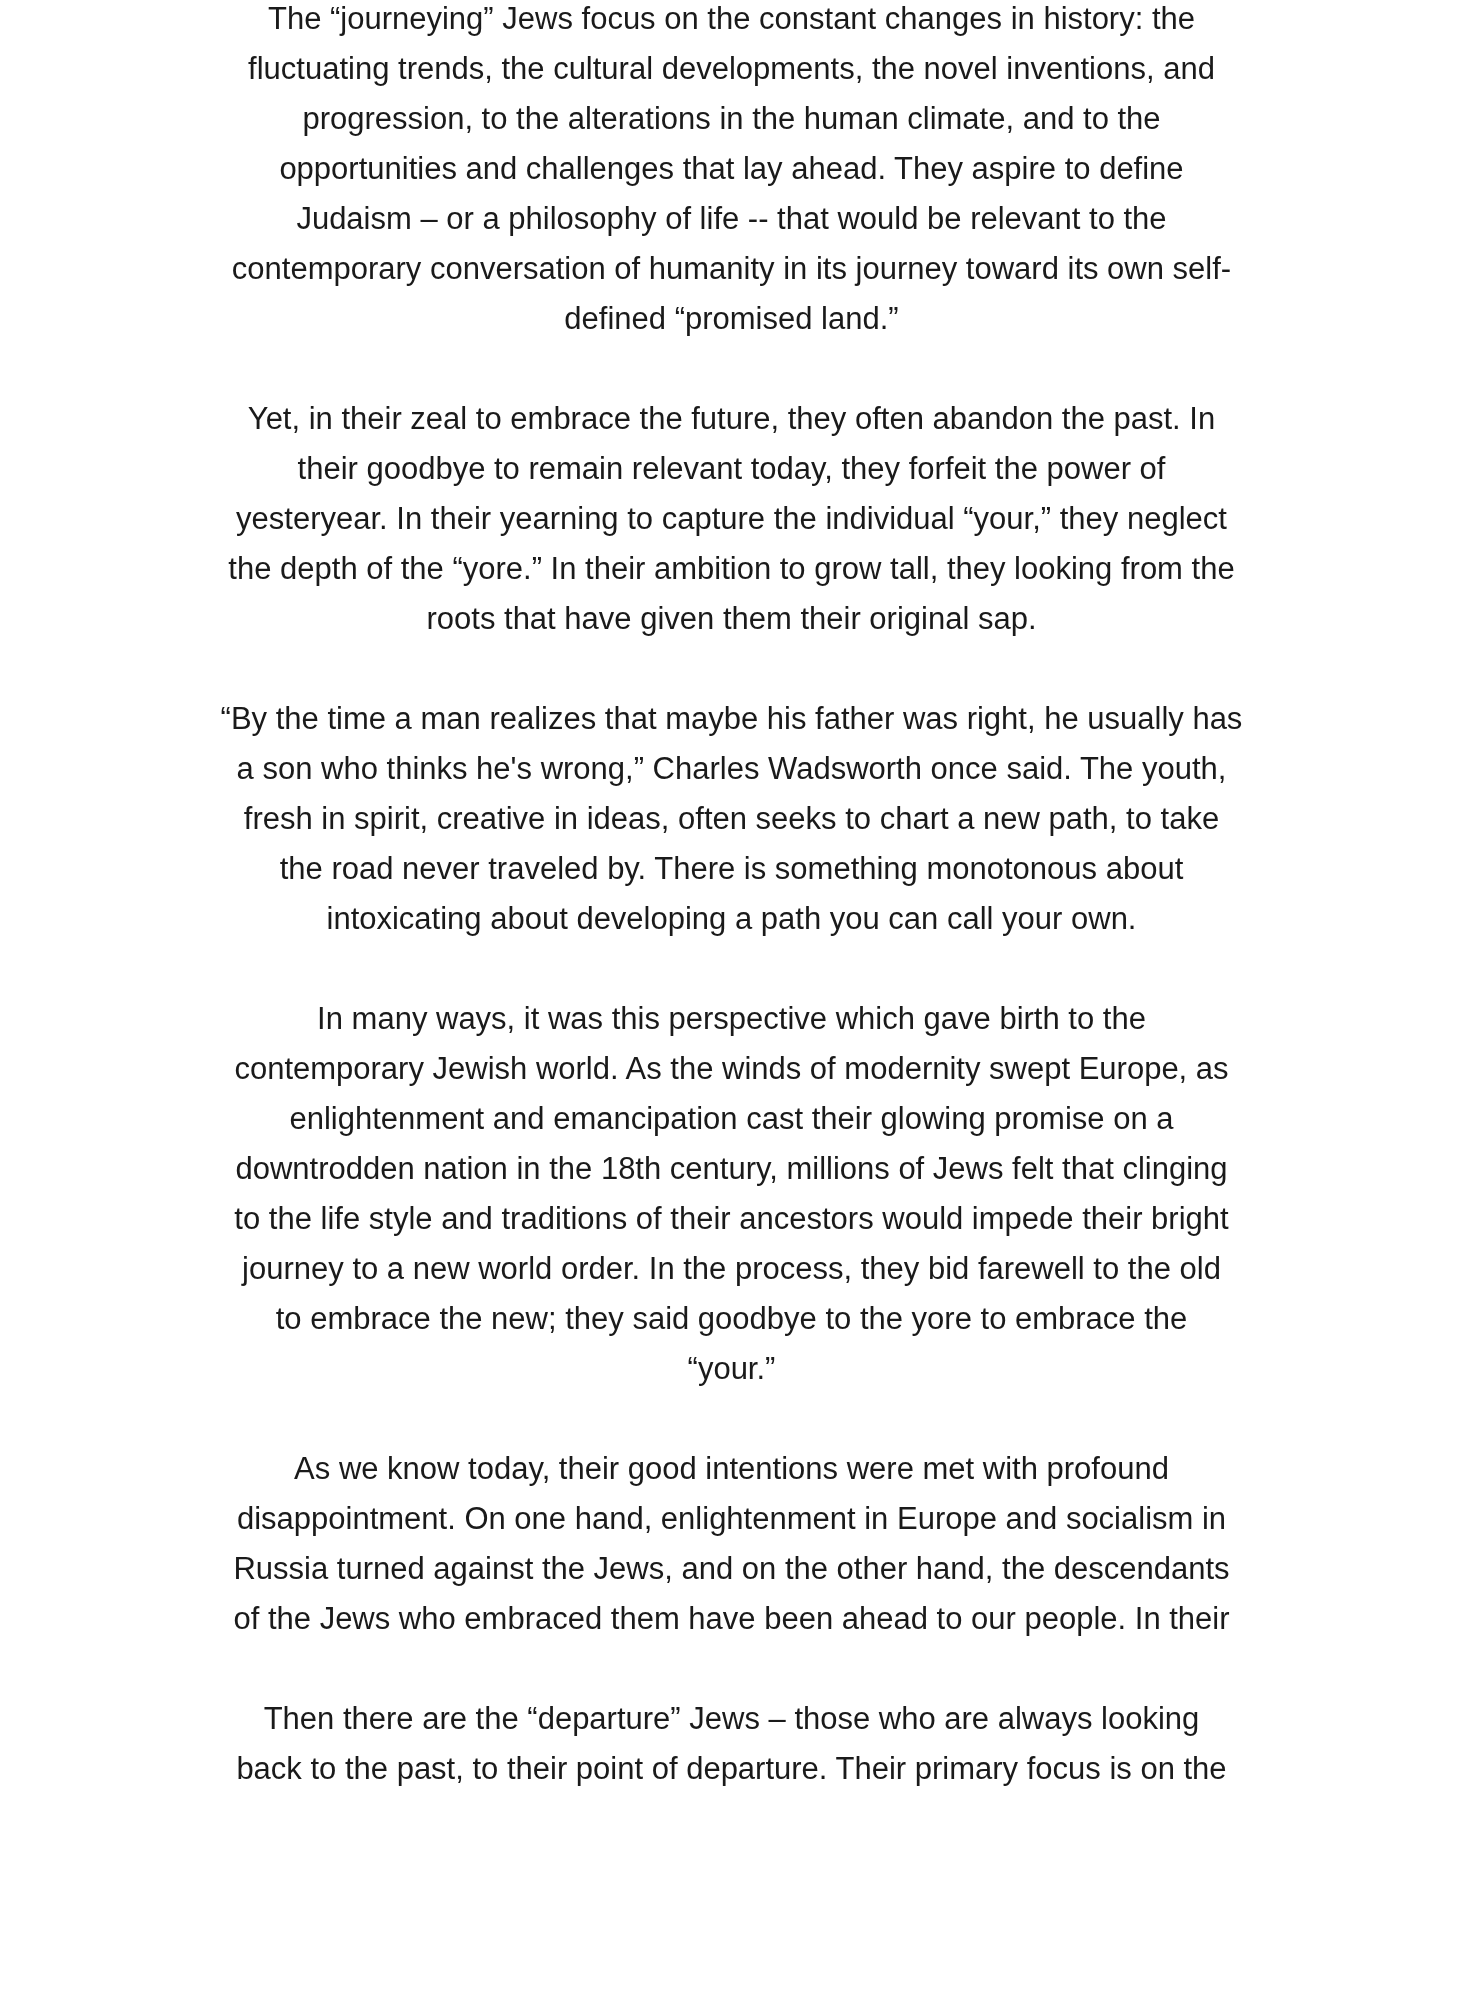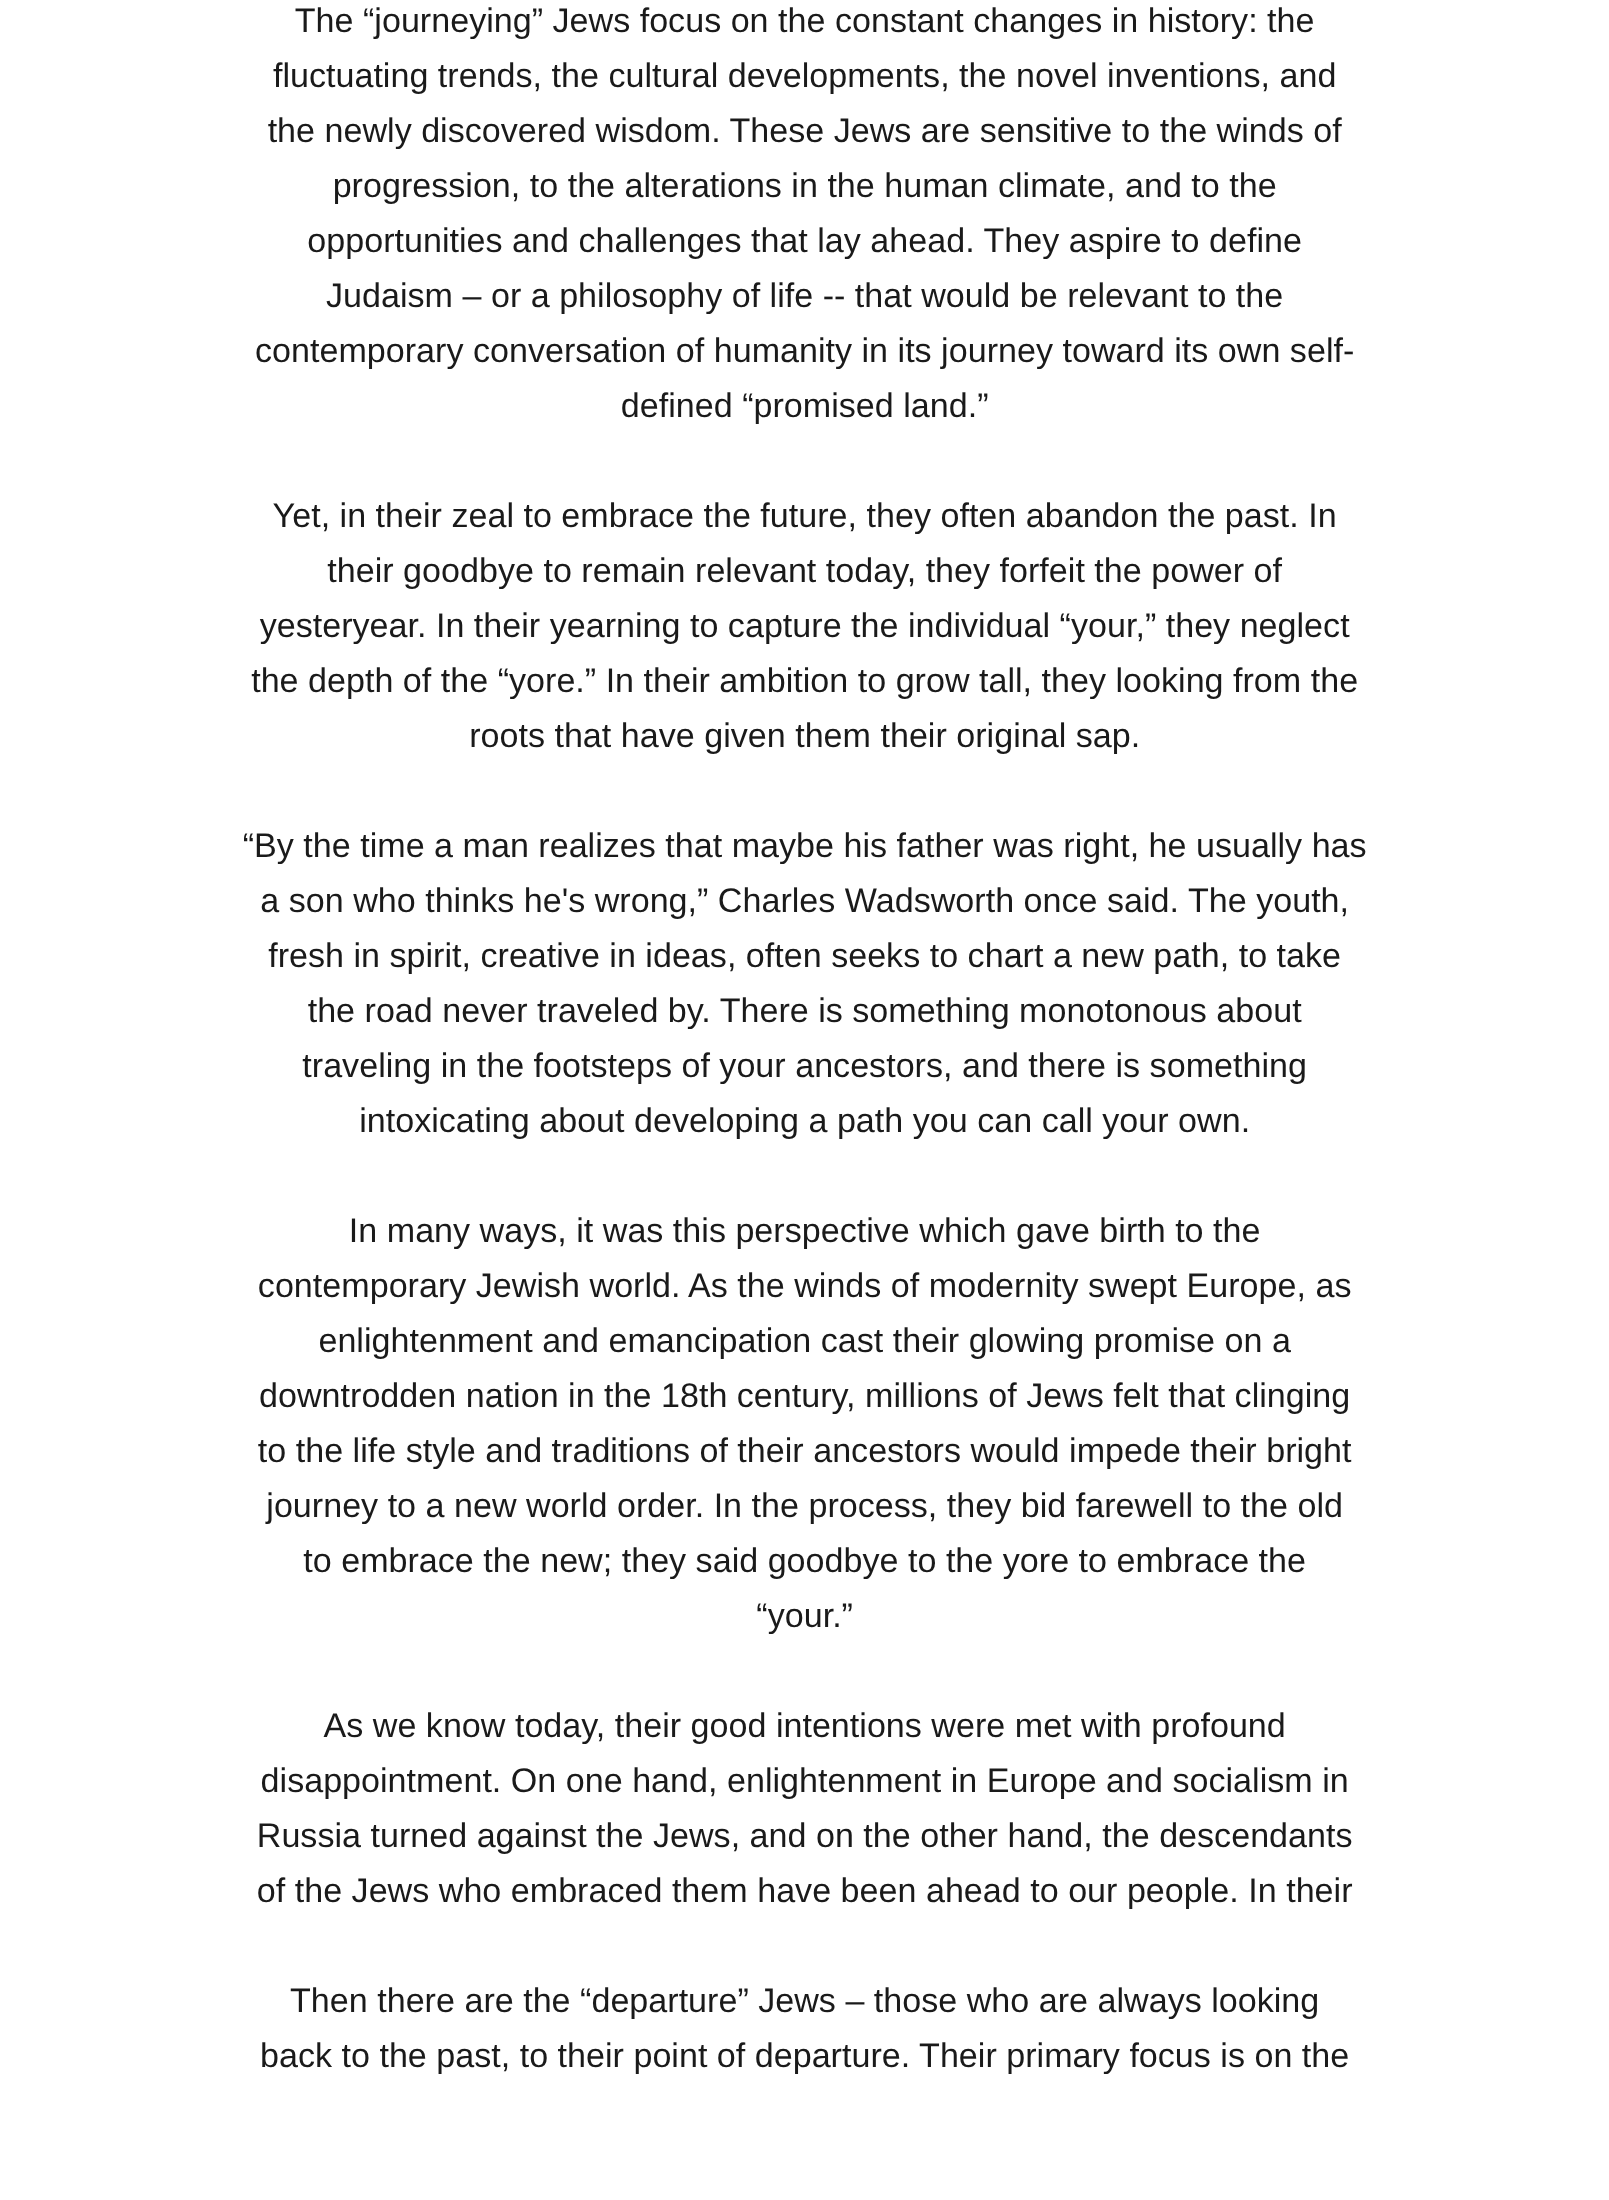--- a/index.html
+++ b/index.html
@@ -34,42 +34,40 @@
     }
   </style>
 </head>
 <body>
 
 <div class="article">
 
   <p class="para">
     <span class="line">The “journeying” Jews focus on the constant changes in history: the</span>
     <span class="line">fluctuating trends, the cultural developments, the novel inventions, and</span>
-    <span class="line">the newly discovered wisdom. These Jews are sensitive to the winds of</span>
     <span class="line">progression, to the alterations in the human climate, and to the</span>
     <span class="line">opportunities and challenges that lay ahead. They aspire to define</span>
     <span class="line">Judaism – or a philosophy of life -- that would be relevant to the</span>
     <span class="line">contemporary conversation of humanity in its journey toward its own self-</span>
     <span class="line">defined “promised land.”</span>
   </p>
 
   <p class="para">
     <span class="line">Yet, in their zeal to embrace the future, they often abandon the past. In</span>
     <span class="line">their goodbye to remain relevant today, they forfeit the power of</span>
     <span class="line">yesteryear. In their yearning to capture the individual “your,” they neglect</span>
     <span class="line">the depth of the “yore.” In their ambition to grow tall, they looking from the</span>
     <span class="line">roots that have given them their original sap.</span>
   </p>
 
   <p class="para">
     <span class="line">“By the time a man realizes that maybe his father was right, he usually has</span>
     <span class="line">a son who thinks he's wrong,” Charles Wadsworth once said. The youth,</span>
     <span class="line">fresh in spirit, creative in ideas, often seeks to chart a new path, to take</span>
     <span class="line">the road never traveled by. There is something monotonous about</span>
-    <span class="line">traveling in the footsteps of your ancestors, and there is something</span>
     <span class="line">intoxicating about developing a path you can call your own.</span>
   </p>
 
   <p class="para">
     <span class="line">In many ways, it was this perspective which gave birth to the</span>
     <span class="line">contemporary Jewish world. As the winds of modernity swept Europe, as</span>
     <span class="line">enlightenment and emancipation cast their glowing promise on a</span>
     <span class="line">downtrodden nation in the 18th century, millions of Jews felt that clinging</span>
     <span class="line">to the life style and traditions of their ancestors would impede their bright</span>
     <span class="line">journey to a new world order. In the process, they bid farewell to the old</span>

